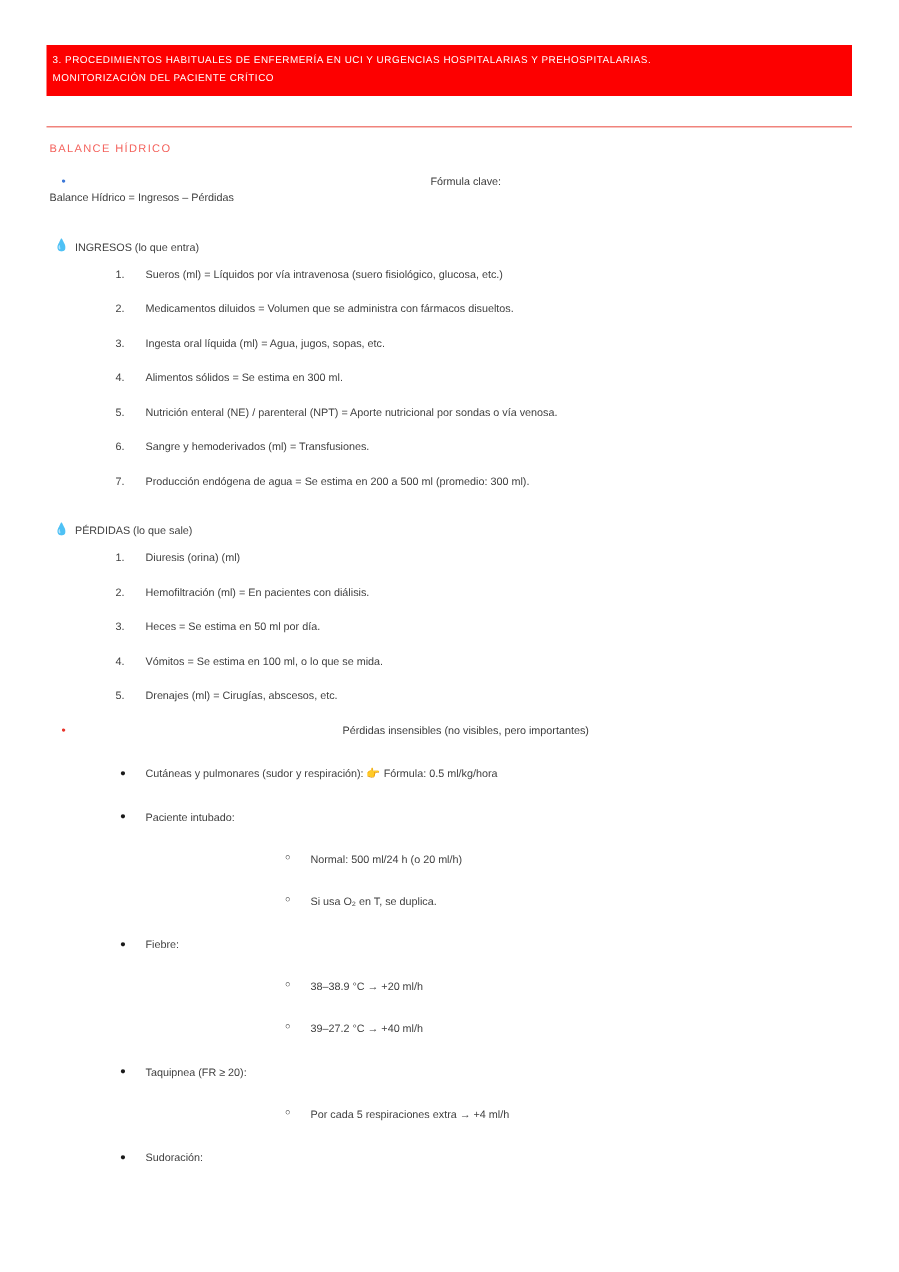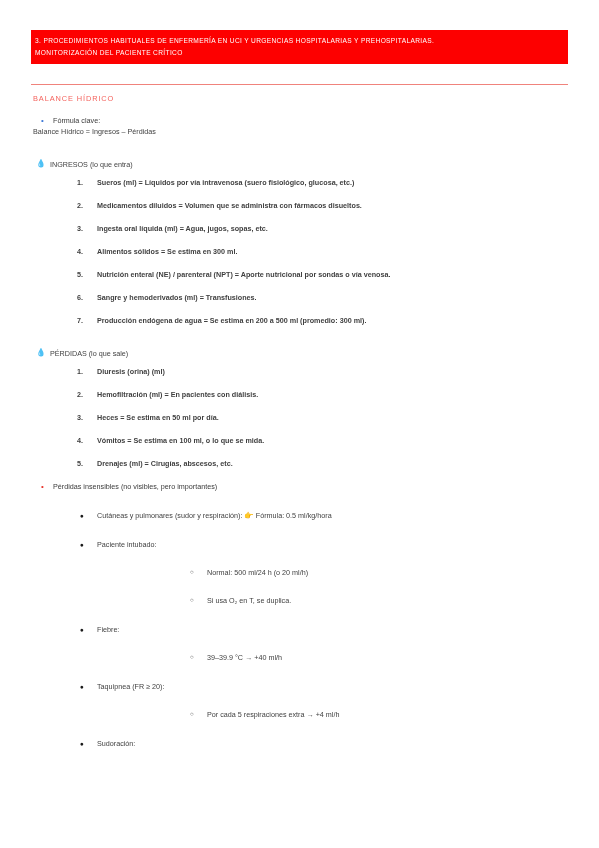--- a/index.html
+++ b/index.html
@@ -67,20 +67,21 @@
   }
 
   
   ul, ol {
     margin: 0;
     padding: 0;
     list-style: none;
   }
   .lvl1 {
     margin: 12px 0 0 8px;
+    text-align: center;
   }
   .lvl1 > li {
     position: relative;
     padding-left: 14px;
     font-size: 7.2px;
     line-height: 11px;
     margin-bottom: 0;
   }
   .lvl1 > li::before {
     content: "\2022";
@@ -104,21 +105,20 @@
   }
   .group-head .emoji {
     font-size: 8px;
     line-height: 10px;
   }
 
   
   ol.numlist {
     margin: 7px 0 0 0;
     counter-reset: item;
-    font-weight: bold;
   }
   ol.numlist > li {
     position: relative;
     counter-increment: item;
     padding-left: 66px;
     font-size: 7.2px;
     line-height: 11px;
     margin-top: 12px;
     color: #3f3f3f;
   }
@@ -240,21 +240,22 @@
       <span>Paciente intubado:</span>
       <ul class="circ3">
         <li>Normal: 500 ml/24 h (o 20 ml/h)</li>
         <li>Si usa O₂ en T, se duplica.</li>
       </ul>
     </li>
 
     <li>
       <span>Fiebre:</span>
       <ul class="circ3">
-        <li>39–39.9 °C → +40 ml/h</li>
+        <li>38–38.9 °C → +20 ml/h</li>
+        <li>39–27.2 °C → +40 ml/h</li>
       </ul>
     </li>
 
     <li>
       <span>Taquipnea (FR ≥ 20):</span>
       <ul class="circ3">
         <li>Por cada 5 respiraciones extra → +4 ml/h</li>
       </ul>
     </li>
 

